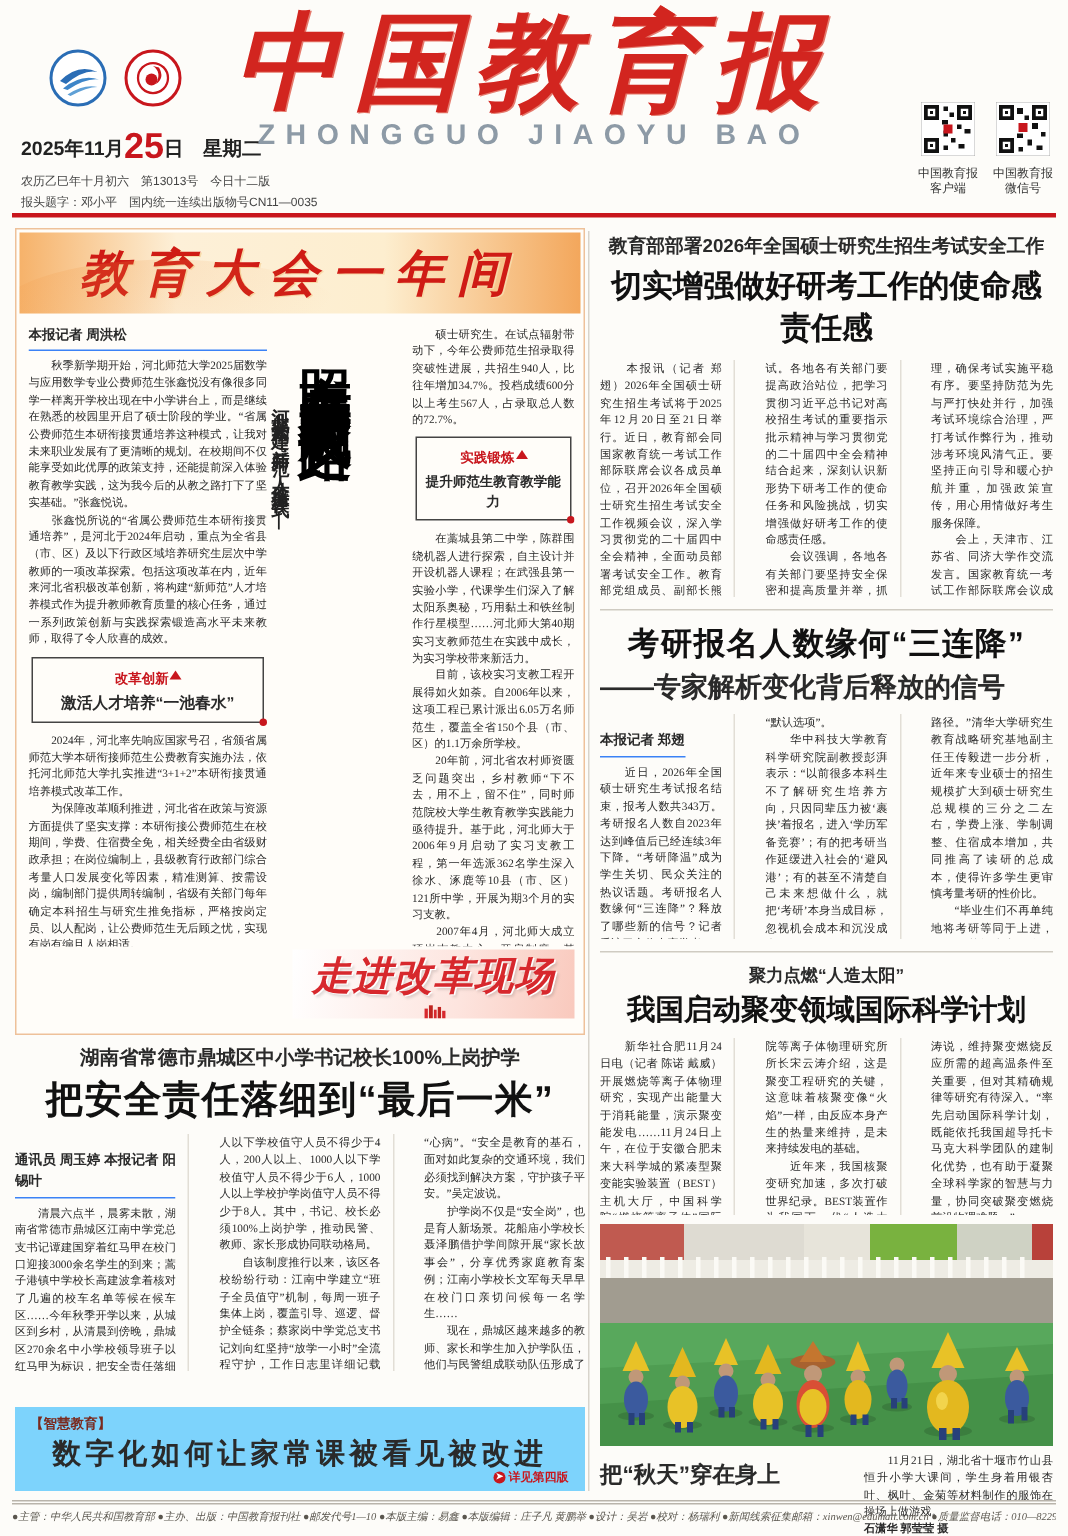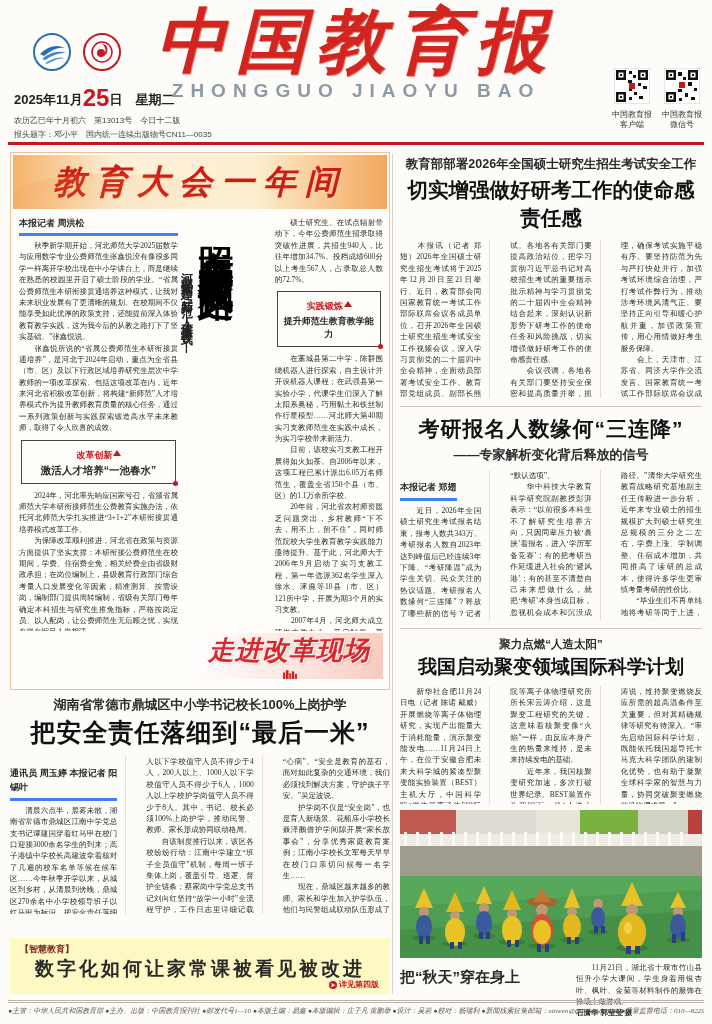--- a/index.html
+++ b/index.html
@@ -21,21 +21,21 @@
              font-size:19px;letter-spacing:7px;}
   .mh-right{position:absolute;right:0;top:62px;display:flex;gap:10px;}
   .qrcell{text-align:center;}
   .qrlabel{font-size:8px;line-height:1.3;margin-top:2px;white-space:pre-line;font-family:"Liberation Sans",sans-serif;color:#333;}
   .redrule{position:absolute;left:8px;right:8px;top:142px;height:3px;background:#c8161d;}
   .vdivider{position:absolute;left:392px;top:154px;bottom:30px;width:1px;background:#d8d4cc;}
 
   
   .kicker{font-family:"Liberation Sans",sans-serif;font-weight:bold;text-align:center;}
   .headline{font-family:"Liberation Sans",sans-serif;font-weight:bold;text-align:center;color:#111;}
-  .byline{font-size:9px;font-weight:bold;border-bottom:3px solid #3b82f6;padding-bottom:3px;margin-bottom:4px;
+  .byline{font-size:9px;font-weight:bold;border-bottom:1px solid #3b82f6;padding-bottom:3px;margin-bottom:4px;
           font-family:"Liberation Sans",sans-serif;}
   .cols{display:flex;gap:8px;overflow:hidden;}
   .col{flex:1;overflow:hidden;font-size:7.5px;line-height:1.52;text-align:justify;white-space:pre-line;}
   .col + .col{border-left:1px solid #e2ded6;padding-left:20px;}
 
   
   .feature{position:absolute;left:10px;top:152px;width:380px;height:538px;border:1px solid #eec19a;background:#fffdf9;}
   .feat-banner{height:54px;margin:2px;background:linear-gradient(90deg,#f6b26a,#fdf0d8 28%,#fdeecf 65%,#f3a75c);
                display:flex;align-items:center;justify-content:center;position:relative;overflow:hidden;}
   .feat-banner:before{content:"";position:absolute;left:-20px;top:18px;width:240px;height:80px;border-radius:50%;
@@ -62,34 +62,34 @@
                     font-family:"Liberation Sans",sans-serif;text-shadow:1px 1px 0 #fff,2px 2px 2px #00000022;white-space:nowrap;}
   .skyline{margin-left:2px;}
 
   
   .artD{position:absolute;left:10px;top:696px;width:380px;height:234px;}
   .artD .kicker{font-size:13px;margin-bottom:2px;}
   .artD .headline{font-size:25px;letter-spacing:1px;margin-bottom:7px;}
   .artD .cols{height:158px;}
 
   
-  .smartbox{position:absolute;left:10px;top:938px;width:380px;height:56px;background:#fef9c3;padding:5px 10px;}
+  .smartbox{position:absolute;left:10px;top:938px;width:380px;height:56px;background:#7dd3fc;padding:5px 10px;}
   .smart-label{font-size:9px;font-weight:bold;color:#7a2a1e;font-family:"Liberation Sans",sans-serif;}
   .smart-title{text-align:center;font-size:19px;font-weight:bold;letter-spacing:3px;font-family:"Liberation Sans",sans-serif;margin-top:0px;}
   .smart-tag{position:absolute;right:11px;bottom:4px;font-size:8px;color:#c8161d;font-weight:bold;font-family:"Liberation Sans",sans-serif;display:flex;align-items:center;gap:2px;}
   .smart-tag .dot{width:8px;height:8px;border-radius:50%;background:#c8161d;color:#fff;font-size:6px;line-height:8px;text-align:center;display:inline-block;}
 
   
   .right{position:absolute;left:400px;top:156px;width:302px;}
   .artA .kicker{font-size:12.5px;margin-bottom:3px;}
   .artA .headline{font-size:20.5px;margin-bottom:8px;}
   .artA .cols{height:158px;}
   .hdiv{border:none;border-top:1px solid #cfcbc2;margin:8px 0;}
   .artB .headline{font-size:21px;letter-spacing:1px;}
-  .artB .sub{font-size:13px;font-weight:bold;text-align:center;margin:3px 0 6px;font-family:"Liberation Sans",sans-serif;}
+  .artB .sub{font-size:18px;font-weight:bold;text-align:left;margin:3px 0 6px;font-family:"Liberation Sans",sans-serif;}
   .artB .cols{height:150px;}
   .artC .kicker{font-size:11.5px;margin-bottom:2px;}
   .artC .headline{font-size:19px;margin-bottom:6px;}
   .artC .cols{height:118px;}
 
   .photo{margin-top:6px;width:302px;height:148px;overflow:hidden;background:#9aa08e;}
   .photocap{display:flex;gap:8px;margin-top:4px;}
   .photocap-title{font-size:15px;font-weight:bold;font-family:"Liberation Sans",sans-serif;white-space:nowrap;padding-top:6px;}
   .photocap-body{font-size:7.5px;line-height:1.5;text-align:justify;white-space:pre-line;}
   .photocap-credit{text-align:left;font-size:7.5px;font-weight:bold;margin-top:1px;}

